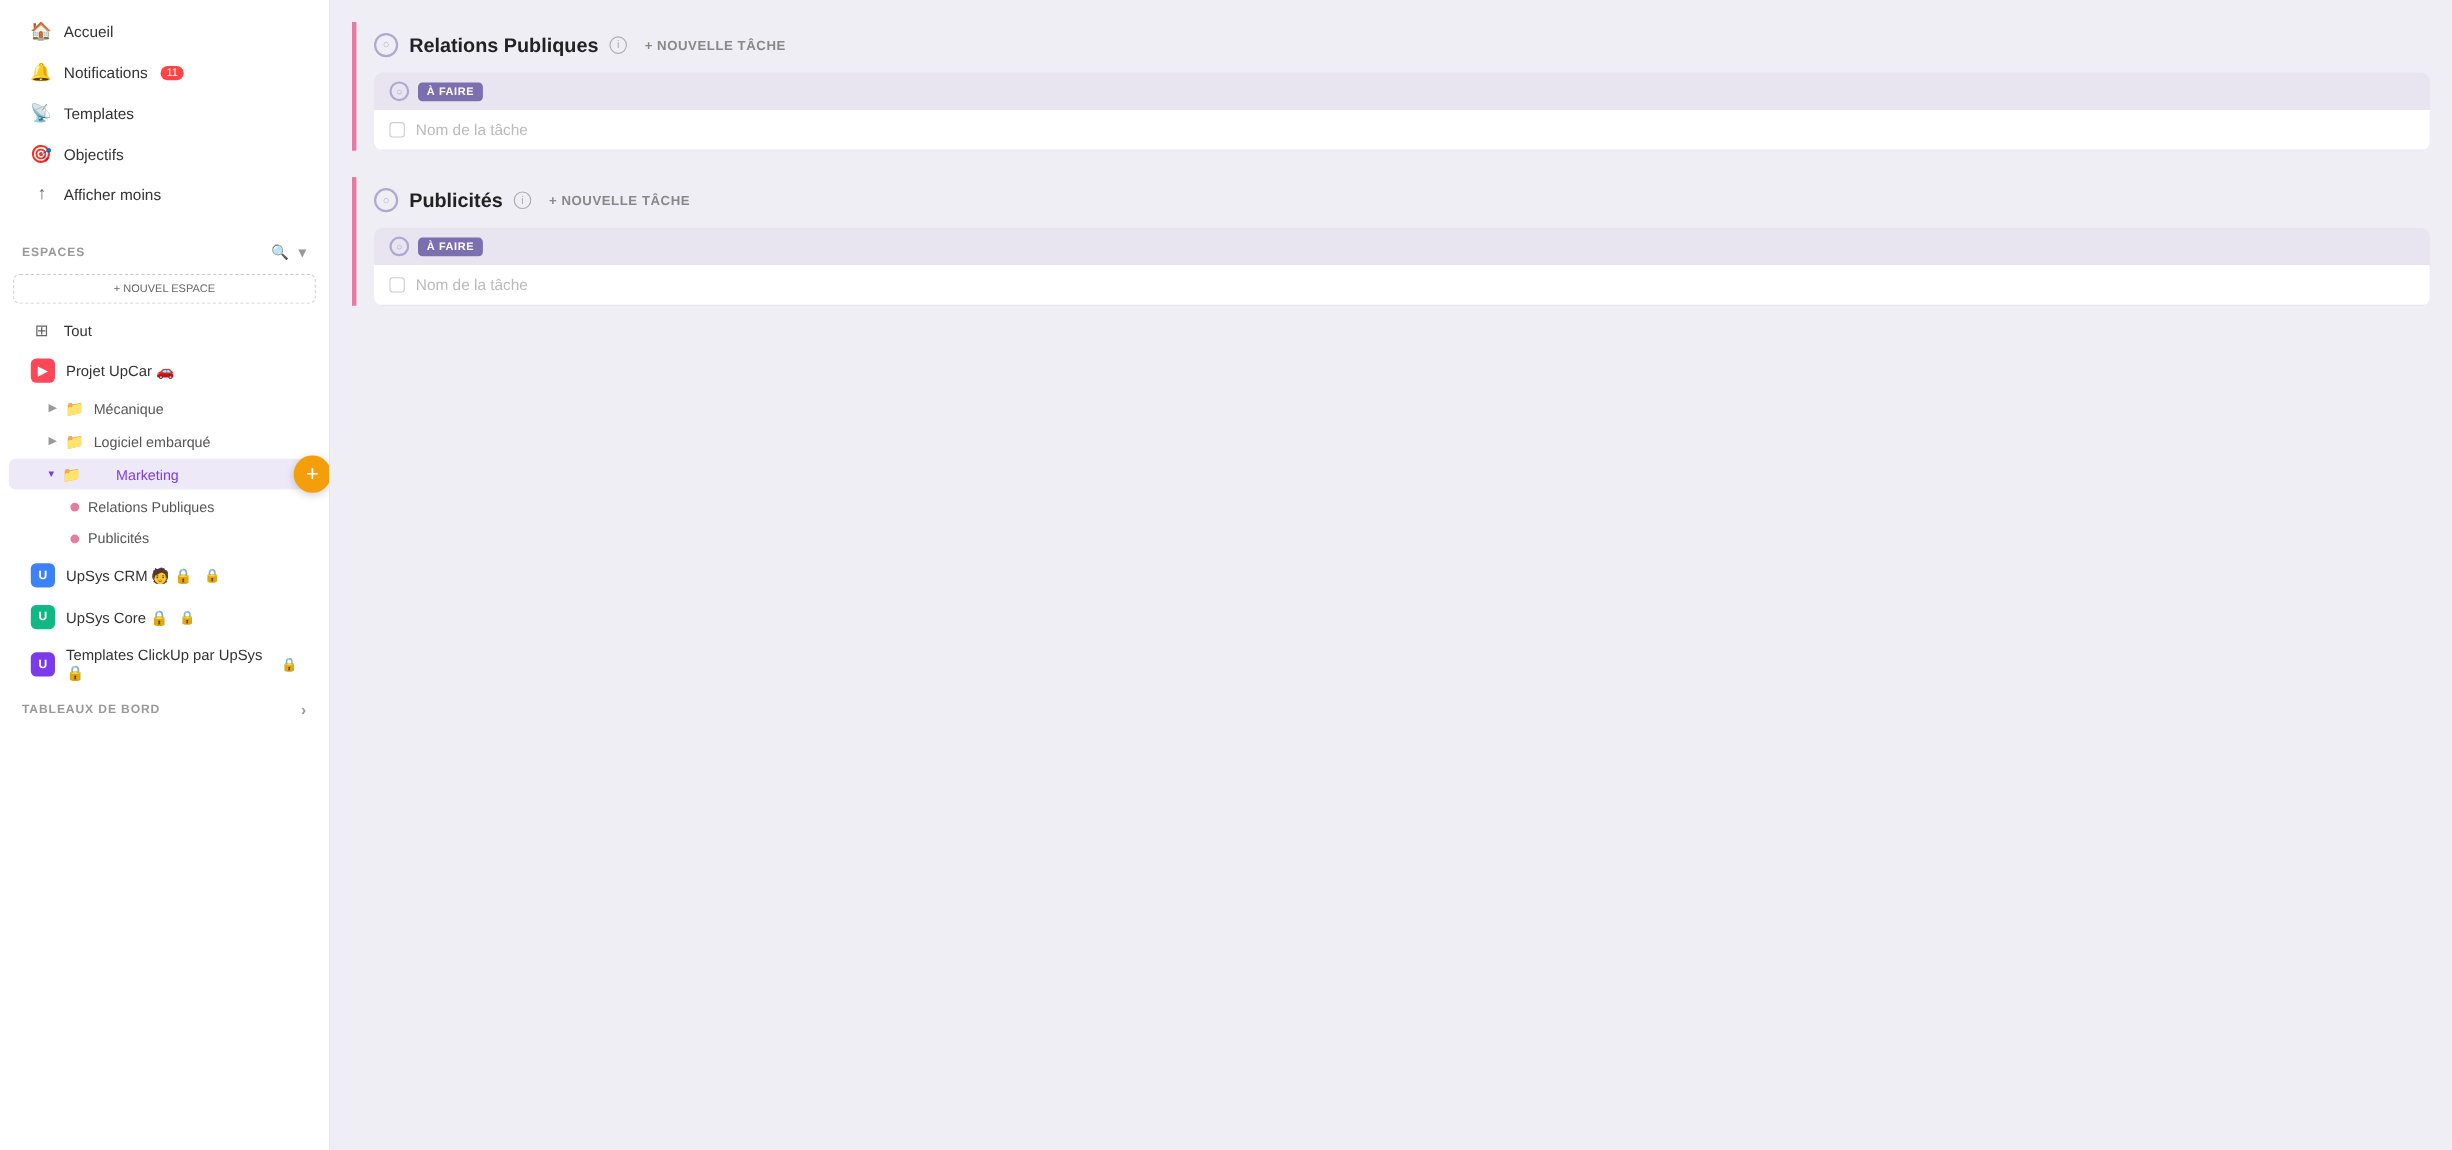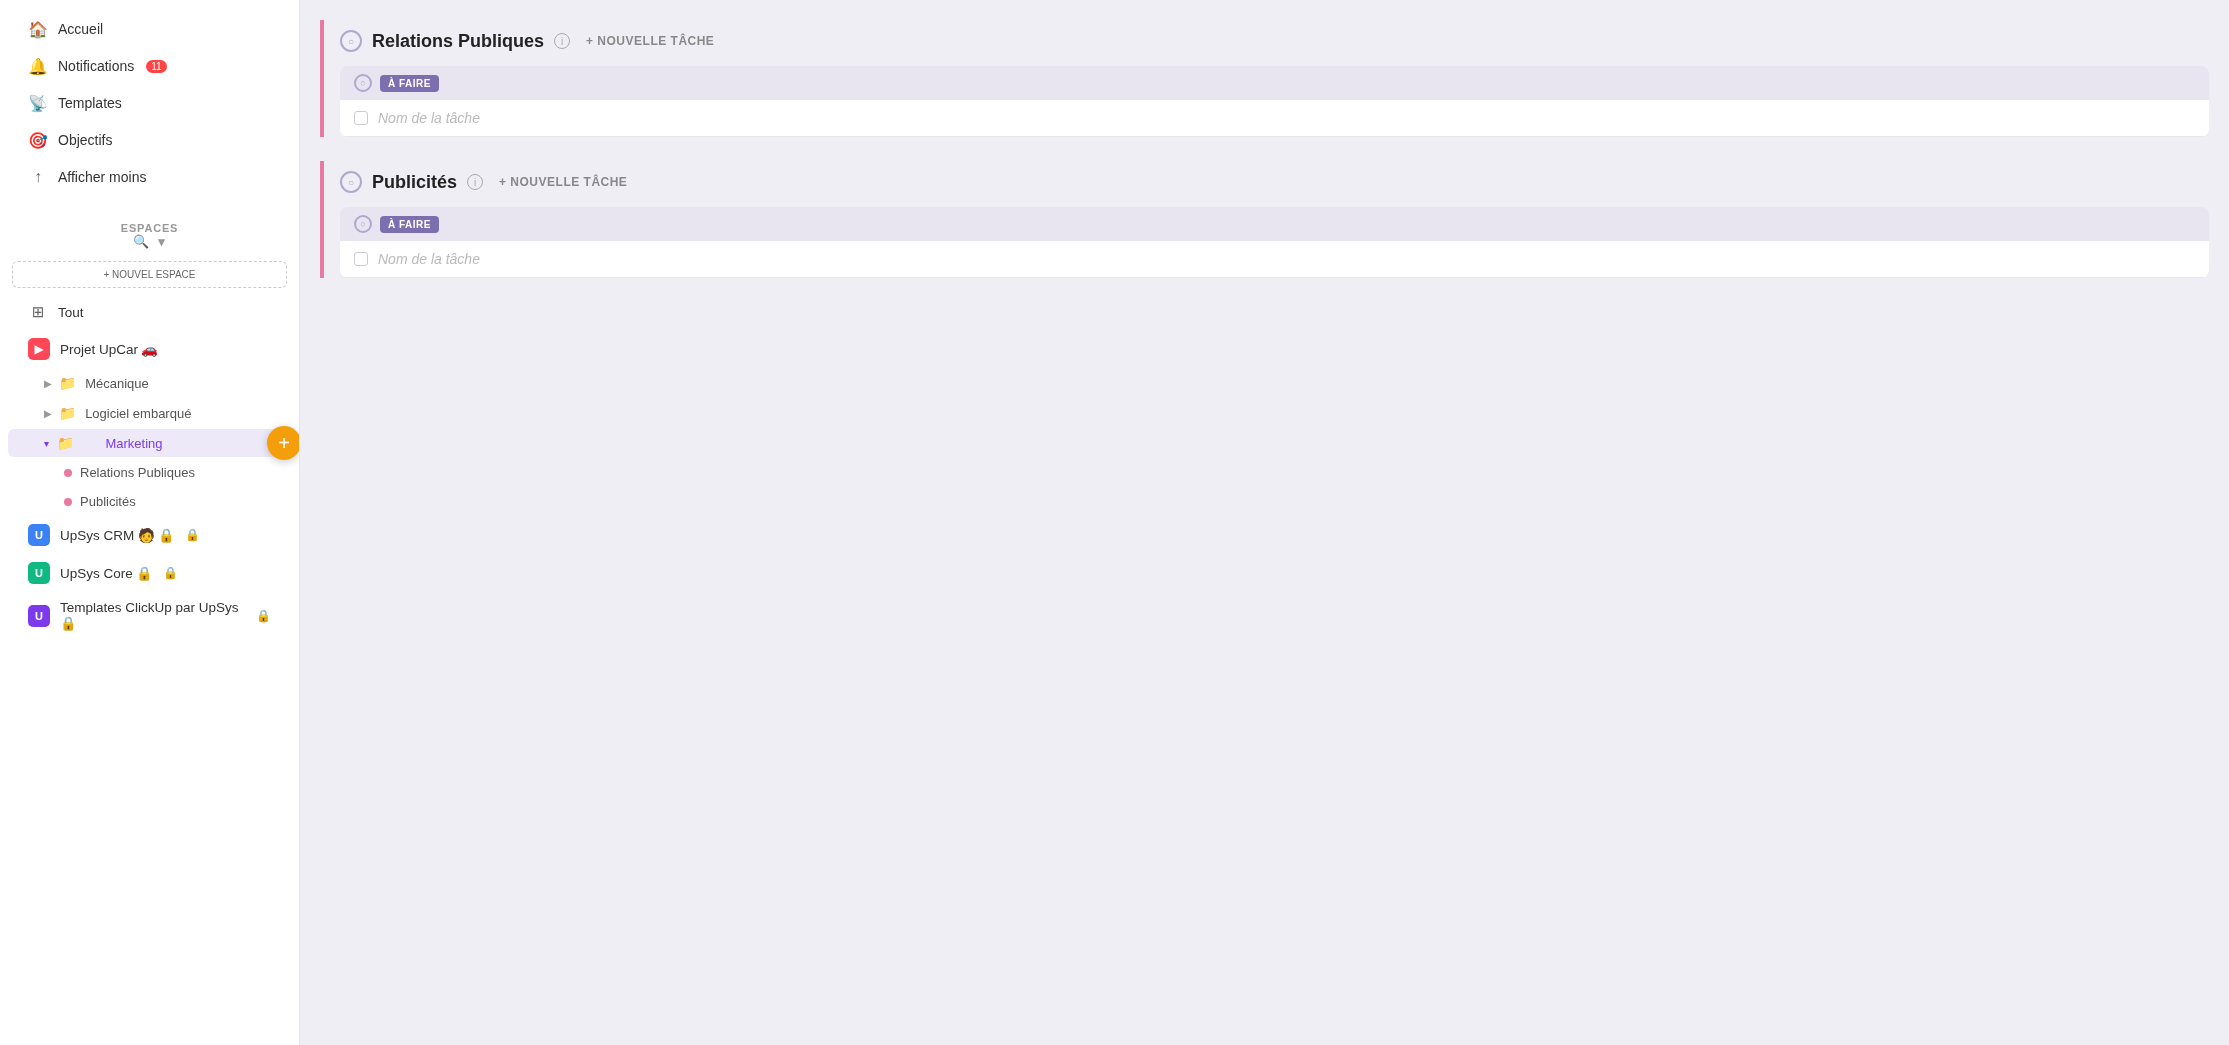--- a/index.html
+++ b/index.html
@@ -57,21 +57,20 @@
     .section-header {
       padding: 16px 20px 6px;
       font-size: 11px;
       font-weight: 700;
       color: #999;
       letter-spacing: 0.8px;
       text-transform: uppercase;
       display: flex;
       align-items: center;
       justify-content: space-between;
-      flex-direction: column;
     }
 
     .section-header-icons {
       display: flex;
       gap: 8px;
       align-items: center;
     }
 
     .new-space-btn {
       margin: 6px 12px;
@@ -270,21 +269,20 @@
       width: 14px;
       height: 14px;
       border: 1.5px solid #ccc;
       border-radius: 3px;
       flex-shrink: 0;
     }
 
     .task-name-placeholder {
       font-size: 14px;
       color: #bbb;
-      font-style: italic;
     }
 
     .section-wrapper {
       border-left: 4px solid #e879a0;
       padding-left: 16px;
       margin-bottom: 24px;
     }
 
     .lock-icon { font-size: 12px; color: #aaa; }
   </style>
@@ -382,20 +380,24 @@
     <span>UpSys Core 🔒</span>
     <span class="lock-icon">🔒</span>
   </div>
 
   <div class="space-item">
     <span class="space-icon purple" style="color:white;font-weight:bold;font-size:11px;">U</span>
     <span>Templates ClickUp par UpSys 🔒</span>
     <span class="lock-icon">🔒</span>
   </div>
 
+  <div class="tableaux-item">
+    <span>TABLEAUX DE BORD</span>
+    <span style="font-size:14px;">›</span>
+  </div>
 </div>
 
 <div class="main">
 
   <div class="section-wrapper">
     <div class="section-title-row">
       <div class="section-collapse-btn">
         <span>○</span>
       </div>
       <span class="section-name">Relations Publiques</span>

